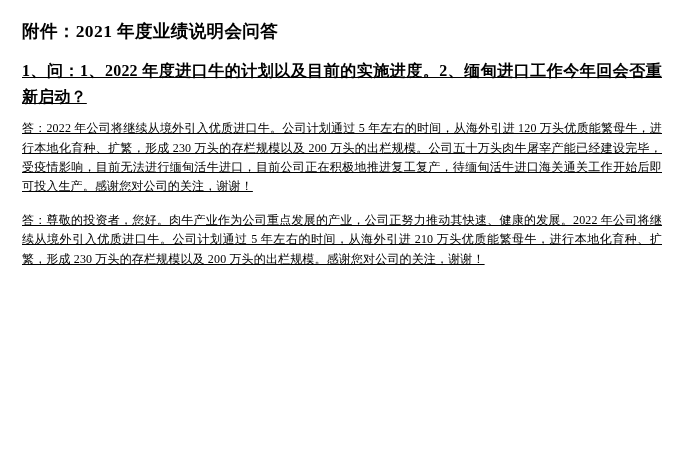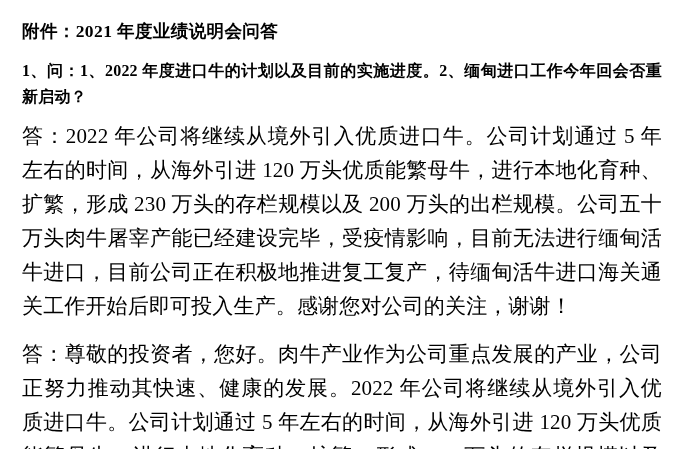--- a/index.html
+++ b/index.html
@@ -24,32 +24,33 @@
   .doc-title {
     font-size: 17.5px;
     font-weight: bold;
     letter-spacing: 0.4px;
     line-height: 1.5;
     margin-bottom: 14px;
     white-space: nowrap;
   }
   .qa-block {
     margin-bottom: 2px;
+    text-decoration: underline;
   }
   .question {
     font-size: 16px;
     font-weight: bold;
     line-height: 1.62;
     text-align: justify;
     text-justify: inter-ideograph;
     letter-spacing: 0.2px;
     margin: 0 0 9px 0;
   }
   .answer {
-    font-size: 21px;
+    font-size: 12px;
     line-height: 1.62;
     text-align: justify;
     text-justify: inter-ideograph;
     letter-spacing: 0.15px;
     margin: 0 0 14px 0;
   }
   .answer.last {
     margin-bottom: 0;
   }
   .q2 {
@@ -62,16 +63,16 @@
 <div class="page">
 
   <div class="doc-title">附件：2021 年度业绩说明会问答</div>
 
   <div class="qa-block">
     <p class="question">1、问：1、2022 年度进口牛的计划以及目前的实施进度。2、缅甸进口工作今年回会否重新启动？</p>
     <p class="answer">答：2022 年公司将继续从境外引入优质进口牛。公司计划通过 5 年左右的时间，从海外引进 120 万头优质能繁母牛，进行本地化育种、扩繁，形成 230 万头的存栏规模以及 200 万头的出栏规模。公司五十万头肉牛屠宰产能已经建设完毕，受疫情影响，目前无法进行缅甸活牛进口，目前公司正在积极地推进复工复产，待缅甸活牛进口海关通关工作开始后即可投入生产。感谢您对公司的关注，谢谢！</p>
   </div>
 
   <div class="qa-block">
-    <p class="answer last">答：尊敬的投资者，您好。肉牛产业作为公司重点发展的产业，公司正努力推动其快速、健康的发展。2022 年公司将继续从境外引入优质进口牛。公司计划通过 5 年左右的时间，从海外引进 120 万头优质能繁母牛，进行本地化育种、扩繁，形成 230 万头的存栏规模以及 200 万头的出栏规模。感谢您对公司的关注，谢谢！</p>
+    <p class="answer last">答：尊敬的投资者，您好。肉牛产业作为公司重点发展的产业，公司正努力推动其快速、健康的发展。2022 年公司将继续从境外引入优质进口牛。公司计划通过 5 年左右的时间，从海外引进 210 万头优质能繁母牛，进行本地化育种、扩繁，形成 230 万头的存栏规模以及 200 万头的出栏规模。感谢您对公司的关注，谢谢！</p>
   </div>
 
 </div>
 
 </body></html>

